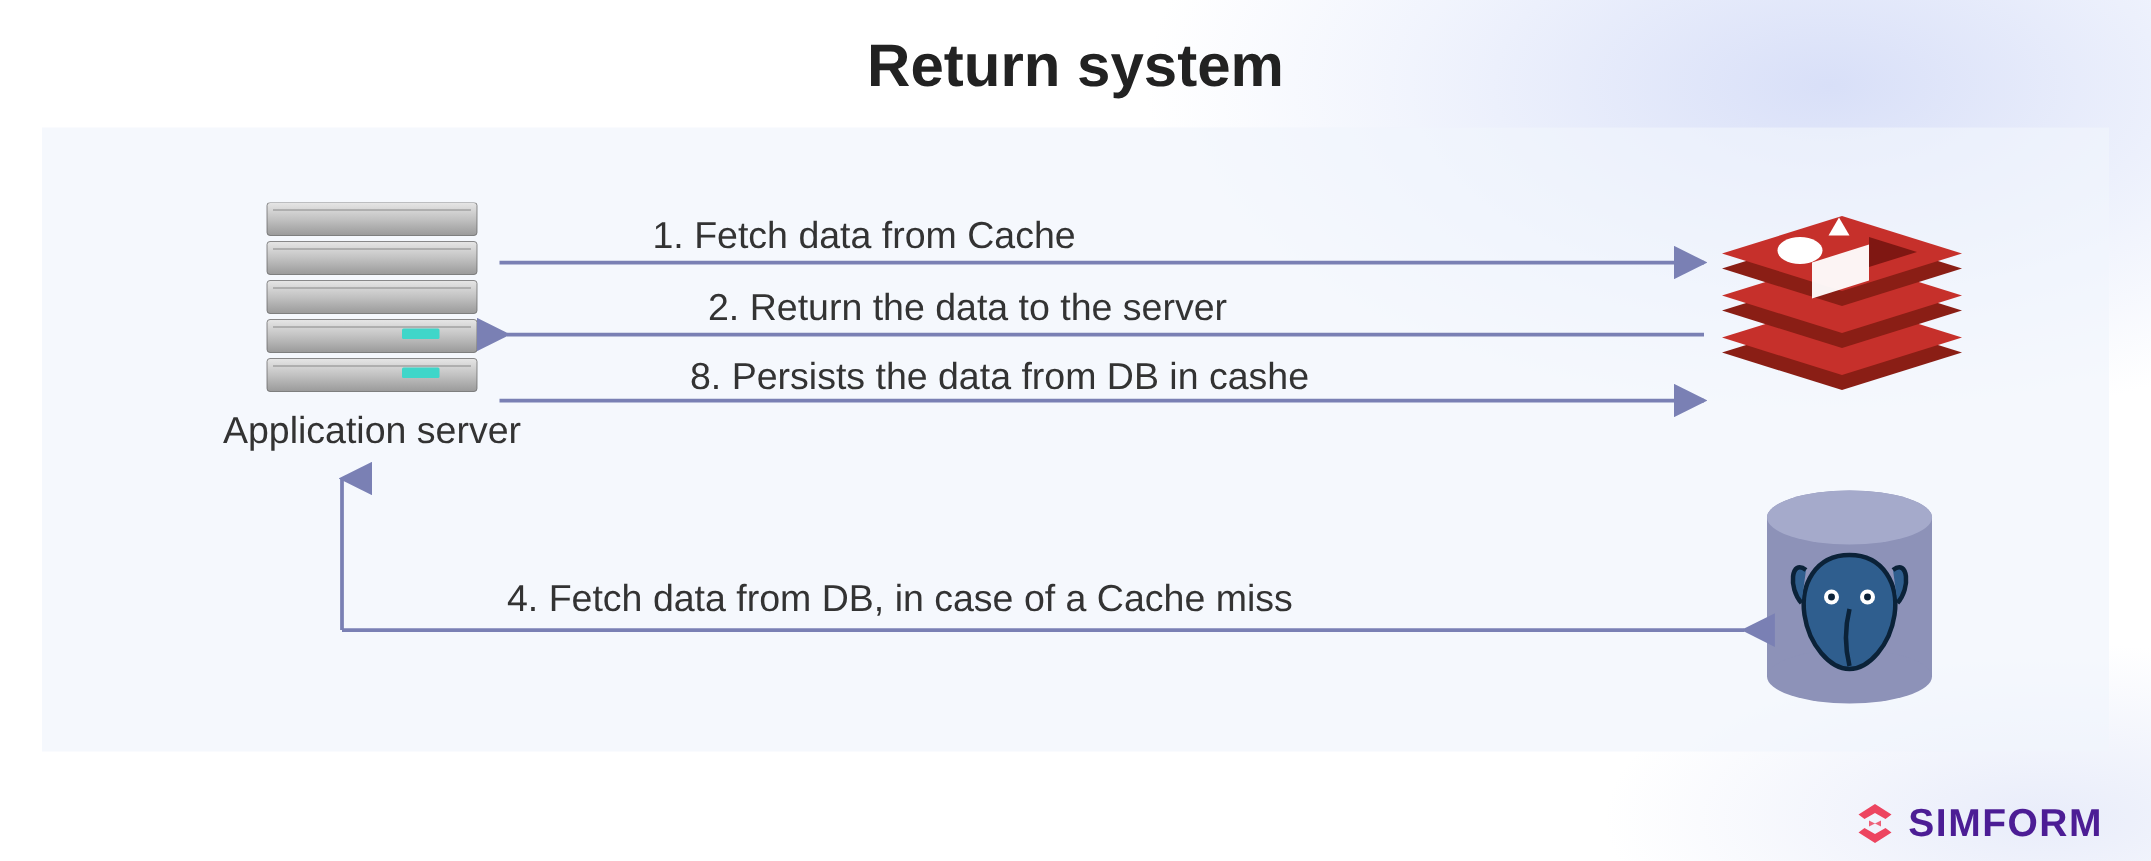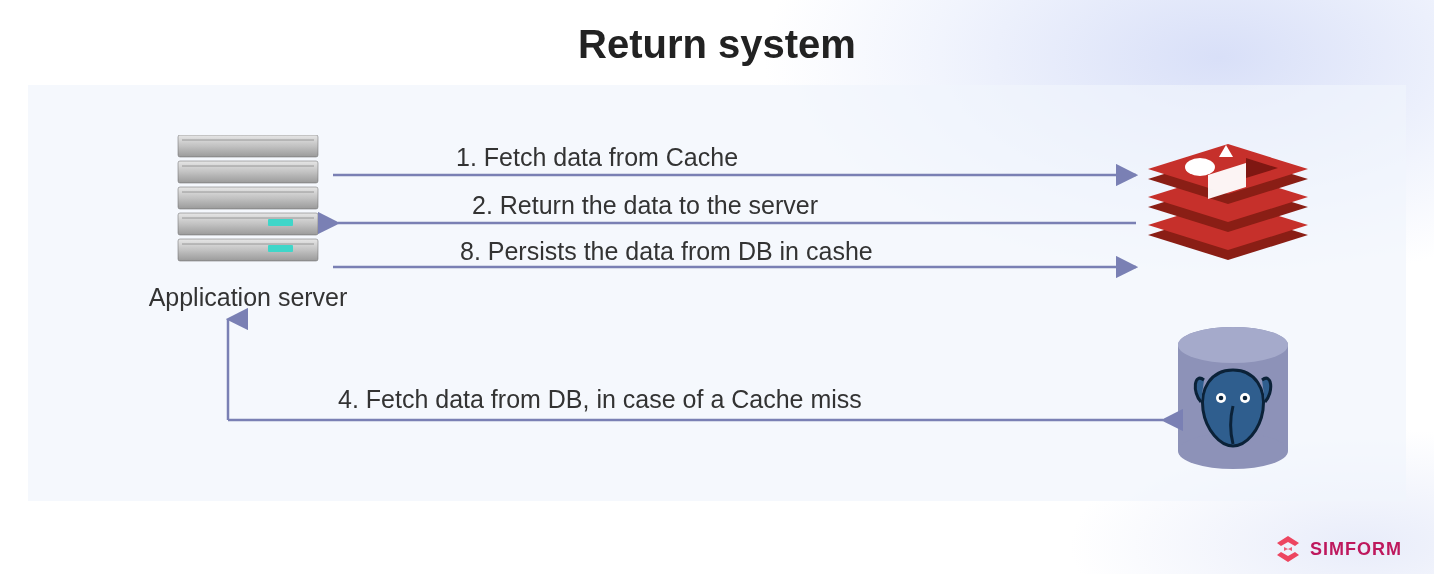--- a/index.html
+++ b/index.html
@@ -2,21 +2,21 @@
 <html><head>
 <meta charset="utf-8">
 <style>
 body{margin:0;padding:0;font-family:Arial,Helvetica,sans-serif;background:#fff;width:1434px;height:574px;position:relative;overflow:hidden}
 .bg-swirl{position:absolute;top:0;right:0;width:100%;height:100%;background:radial-gradient(ellipse 700px 350px at 85% 10%,rgba(200,210,245,.7) 0%,rgba(220,228,250,.4) 40%,transparent 65%),radial-gradient(ellipse 450px 180px at 95% 95%,rgba(210,218,245,.5) 0%,transparent 65%);z-index:0}
 .title{position:absolute;top:22px;left:0;right:0;text-align:center;font-size:40px;font-weight:700;color:#222;z-index:10}
 .panel{position:absolute;top:85px;left:28px;right:28px;height:416px;background:rgba(240,244,252,.68);z-index:5}
 .node-label{font-size:25px;color:#333;text-align:center;position:absolute}
 .arrow-label{font-size:25px;color:#333;position:absolute;white-space:nowrap}
 .logo{position:absolute;bottom:10px;right:32px;display:flex;align-items:center;gap:7px;z-index:20}
-.logo-text{font-size:18px;font-weight:700;color:#be185d;letter-spacing:1px}
+.logo-text{font-size:26px;font-weight:700;color:#4c1d95;letter-spacing:1px}
 svg.abs{position:absolute}
 </style>
 </head>
 <body>
 
 <div class="bg-swirl"></div>
 
 <div class="title">Return system</div>
 
 <div class="panel">
@@ -38,21 +38,21 @@
 
       <rect x="100" y="84" width="25" height="7" rx="1" fill="#3fd6c9"></rect>
       <rect x="100" y="110" width="25" height="7" rx="1" fill="#3fd6c9"></rect>
       <line x1="14" y1="5" x2="146" y2="5" stroke="#888" stroke-width="0.8"></line>
       <line x1="14" y1="31" x2="146" y2="31" stroke="#888" stroke-width="0.8"></line>
       <line x1="14" y1="57" x2="146" y2="57" stroke="#888" stroke-width="0.8"></line>
       <line x1="14" y1="83" x2="146" y2="83" stroke="#888" stroke-width="0.8"></line>
       <line x1="14" y1="109" x2="146" y2="109" stroke="#888" stroke-width="0.8"></line>
     </g>
   </svg>
-  <div class="node-label" style="left:105px;top:198px;width:230px">Application server</div>
+  <div class="node-label" style="left:105px;top:188px;width:230px">Application server</div>
 
   <svg class="abs" style="left:1110px;top:40px" width="180" height="160" viewBox="0 0 180 160">
     <g>
       <path d="M10 110 L90 85 L170 110 L90 135 Z" fill="#8a1e15"></path>
       <path d="M10 100 L90 75 L170 100 L90 125 Z" fill="#c6302b"></path>
       <path d="M10 82 L90 57 L170 82 L90 107 Z" fill="#8a1e15"></path>
       <path d="M10 72 L90 47 L170 72 L90 97 Z" fill="#c6302b"></path>
       <path d="M10 54 L90 29 L170 54 L90 79 Z" fill="#8a1e15"></path>
       <path d="M10 44 L90 19 L170 44 L90 69 Z" fill="#c6302b"></path>
 
@@ -97,21 +97,21 @@
     <line x1="305" y1="90" x2="1108" y2="90" stroke="#7a80b4" stroke-width="2.5" marker-end="url(#ahR)"></line>
 
     <line x1="1108" y1="138" x2="310" y2="138" stroke="#7a80b4" stroke-width="2.5" marker-end="url(#ahL)"></line>
 
     <line x1="305" y1="182" x2="1108" y2="182" stroke="#7a80b4" stroke-width="2.5" marker-end="url(#ahR)"></line>
 
     <line x1="1135" y1="335" x2="200" y2="335" stroke="#7a80b4" stroke-width="2.5" marker-start="url(#ahR)"></line>
     <line x1="200" y1="335" x2="200" y2="234" stroke="#7a80b4" stroke-width="2.5" marker-end="url(#ahU)"></line>
   </svg>
 
-  <div class="arrow-label" style="left:428px;top:58px">1. Fetch data from Cache</div>
+  <div class="arrow-label" style="left:407px;top:58px">1. Fetch data from Cache</div>
   <div class="arrow-label" style="left:444px;top:106px">2. Return the data to the server</div>
   <div class="arrow-label" style="left:432px;top:152px">8. Persists the data from DB in cashe</div>
   <div class="arrow-label" style="left:310px;top:300px">4. Fetch data from DB, in case of a Cache miss</div>
 
 </div>
 
 <div class="logo">
   <svg width="30" height="30" viewBox="0 0 30 30">
     <path d="M15 2 L26 9 L22 12 L15 8 L8 12 L4 9 Z" fill="#ed4560"></path>
     <path d="M15 28 L4 21 L8 18 L15 22 L22 18 L26 21 Z" fill="#ed4560"></path>

